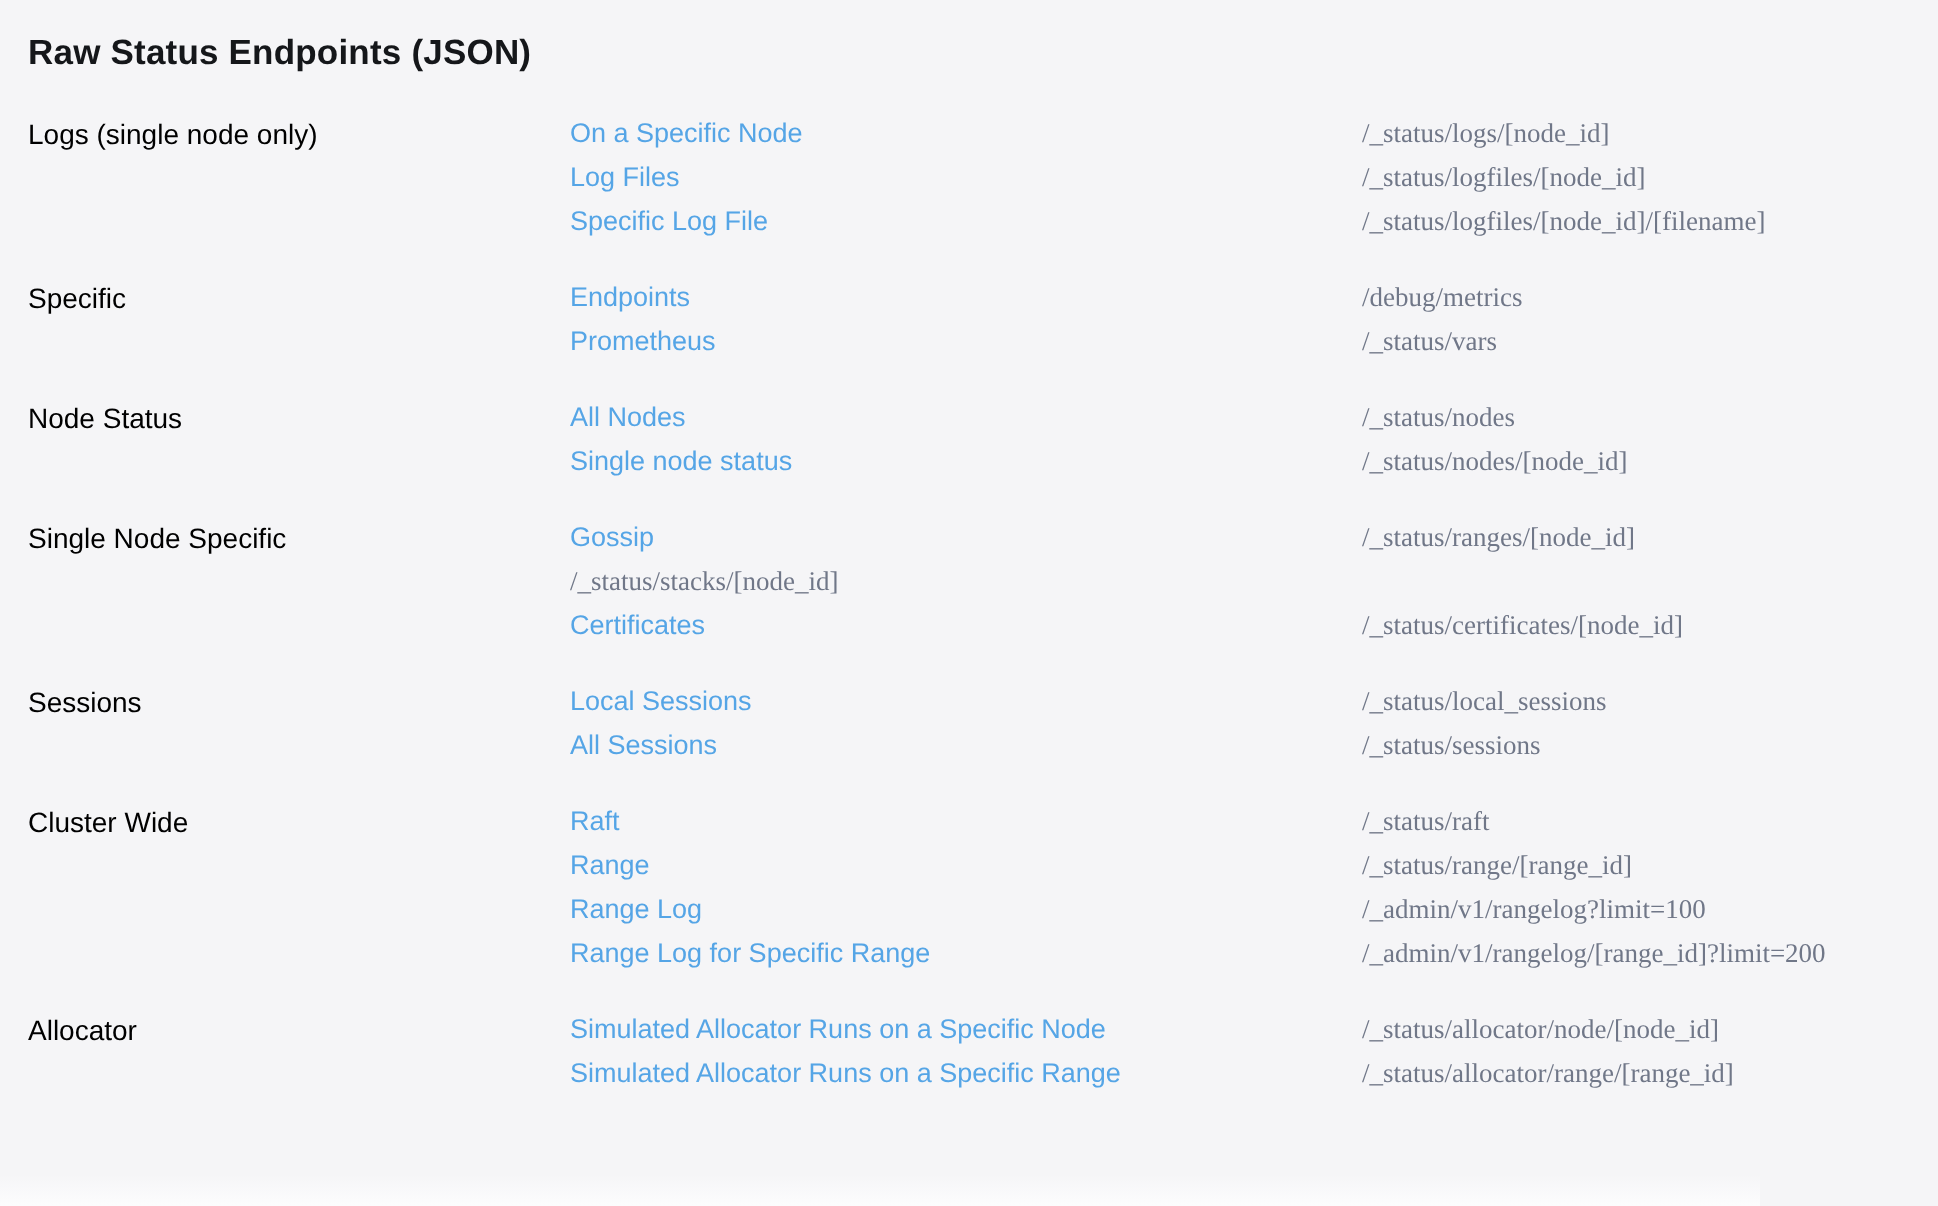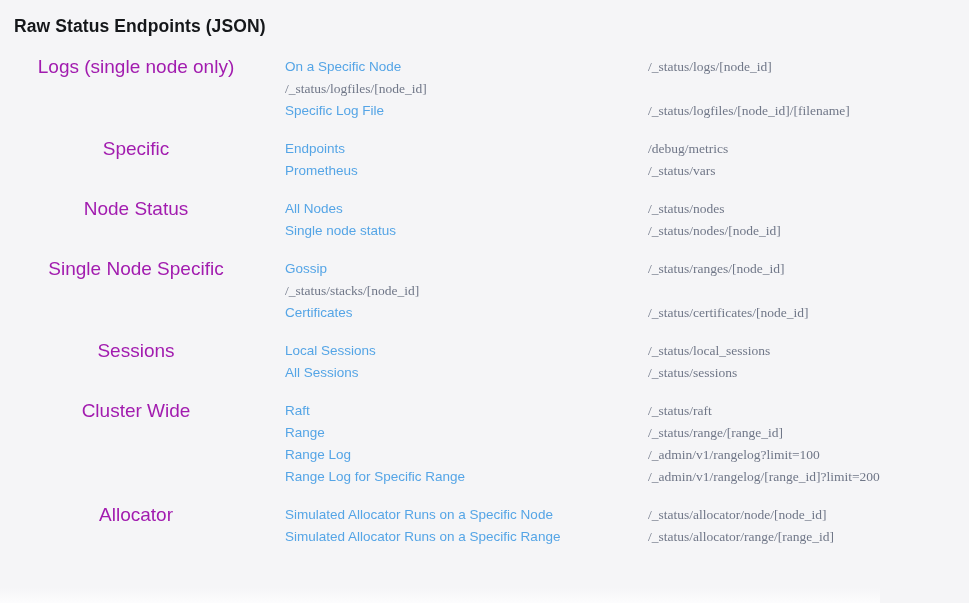--- a/index.html
+++ b/index.html
@@ -18,28 +18,28 @@
     color: #15171a;
     margin: 0;
     line-height: 22px;
     letter-spacing: 0.1px;
   }
   .groups { margin-top: 19px; }
   .group { display: flex; margin-bottom: 16px; }
   .group-label {
     width: 244px;
     margin-right: 27px;
-    text-align: center;
-    color: #a21caf;
-    font-size: 19px;
+    text-align: left;
+    color: #000000;
+    font-size: 14px;
     line-height: 22px;
     flex: none;
   }
   .rows { flex: 1; min-width: 0; }
-  .row { display: flex; }
+  .row { display: flex; gap: 33px; }
   .link {
     width: 363px;
     flex: none;
     color: #55a5e6;
     font-size: 13.5px;
     line-height: 22px;
     text-decoration: none;
     cursor: pointer;
   }
   .path {
@@ -67,20 +67,21 @@
   <h1 class="title">Raw Status Endpoints (JSON)</h1>
   <div class="groups">
       <div class="group">
         <div class="group-label">Logs (single node only)</div>
         <div class="rows">
           <div class="row">
             <a class="link">On a Specific Node</a>
             <div class="path">/_status/logs/[node_id]</div>
           </div>
           <div class="row">
+            <a class="link">Log Files</a>
             <div class="path">/_status/logfiles/[node_id]</div>
           </div>
           <div class="row">
             <a class="link">Specific Log File</a>
             <div class="path">/_status/logfiles/[node_id]/[filename]</div>
           </div>
         </div>
       </div>
       <div class="group">
         <div class="group-label">Specific</div>

